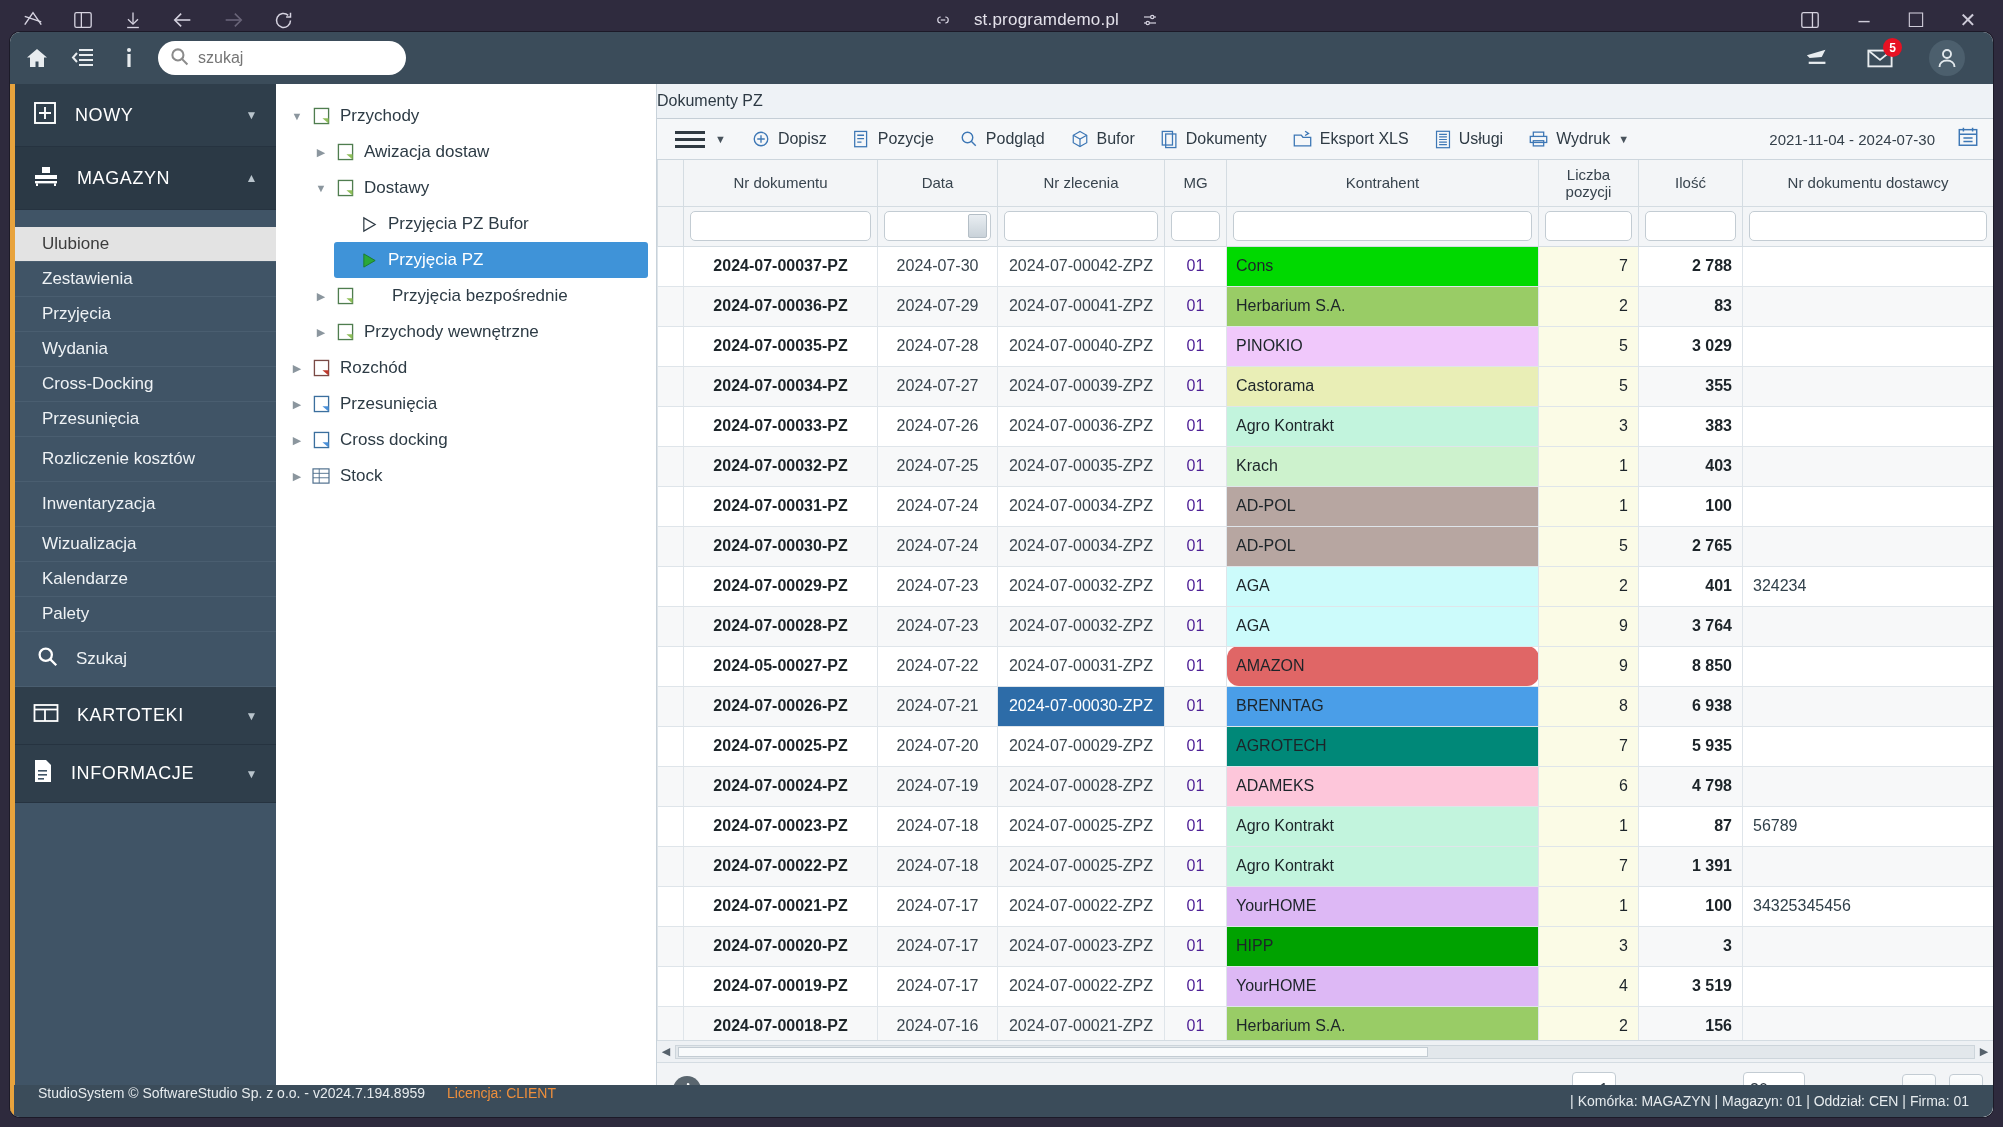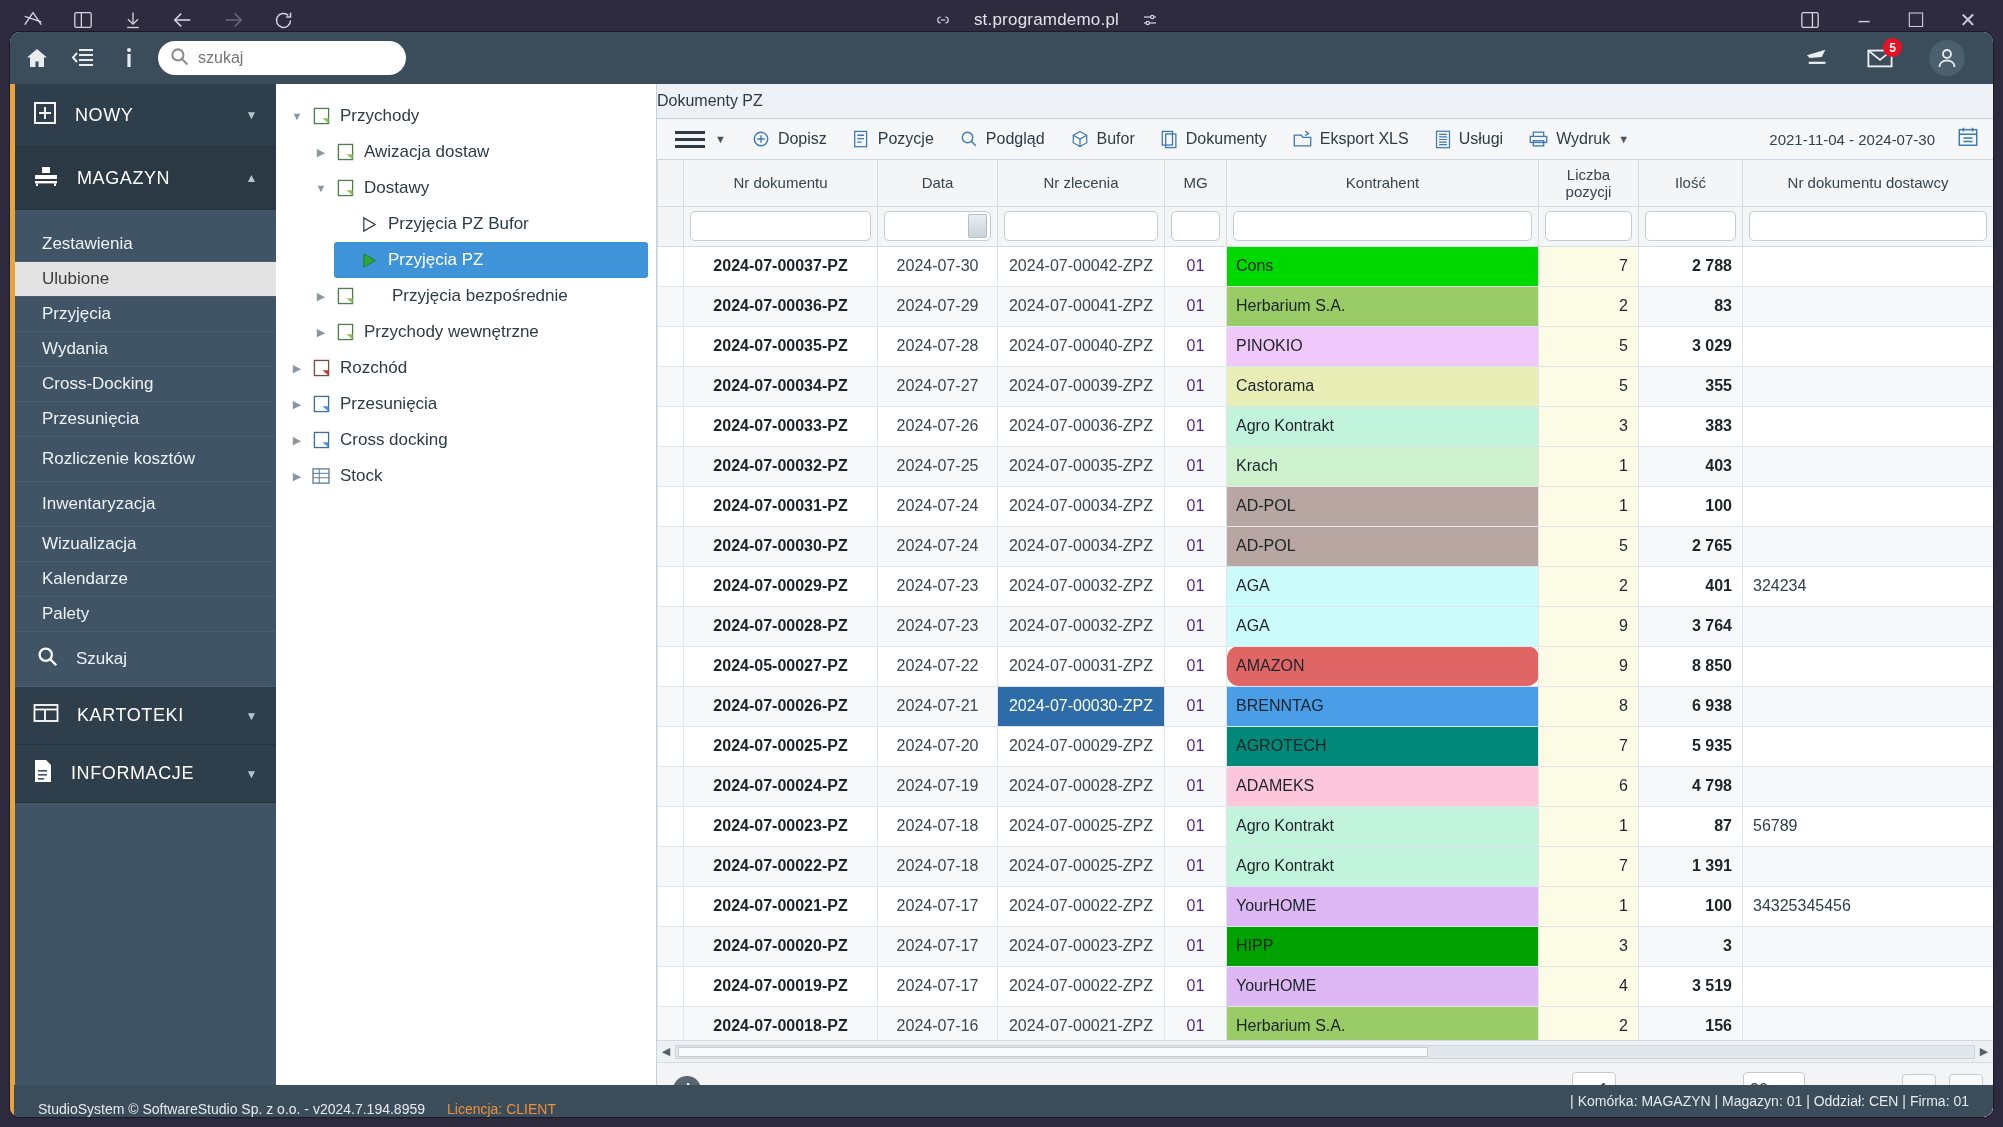--- a/index.html
+++ b/index.html
@@ -168,21 +168,21 @@
                  font-size: 16px; }
   .pg-arrow { width: 34px; height: 32px; background: linear-gradient(#fcfdfd,#e7ecef);
               border: 1px solid #c3ccd3; border-radius: 4px; display: flex;
               align-items: center; justify-content: center; color: #44515b; font-size: 11px; }
 
   
   #statusbar {
     position: absolute; left: 0; bottom: 0; width: 1983px; height: 32px; background: #3b4c5a;
     display: flex; align-items: center; font-size: 14px; color: #e6ebee;
   }
-  #statusbar .left { padding-left: 24px; display: flex; gap: 22px; align-items: flex-end;
+  #statusbar .left { padding-left: 24px; display: flex; gap: 22px; align-items: flex-start;
                      border-left: 4px solid #e8a33d; height: 32px; padding-top: 0; }
   #statusbar .lic { color: #ef8f3c; }
   #statusbar .right { margin-left: auto; padding-right: 24px; }
 </style>
 </head>
 <body>
 
 <div id="browser-chrome">
   <div class="chrome-btns">
     <span class="chrome-ico">
@@ -335,25 +335,25 @@
             <rect x="21" y="18.4" width="2" height="2.6"></rect>
         </svg>
       </span>
       <span>MAGAZYN</span>
       <span class="caret">▲</span>
     </div>
 
     <div class="nav-spacer"></div>
 
     <div class="nav-sub">
+      <div class="nav-item sel">
+        <span>Ulubione</span>
+        </div>
       <div class="nav-item">
         <span>Zestawienia</span>
-        </div>
-      <div class="nav-item sel">
-        <span>Ulubione</span>
         </div>
       <div class="nav-item">
         <span>Przyjęcia</span>
         </div>
       <div class="nav-item">
         <span>Wydania</span>
         </div>
       <div class="nav-item">
         <span>Cross-Docking</span>
         </div>

